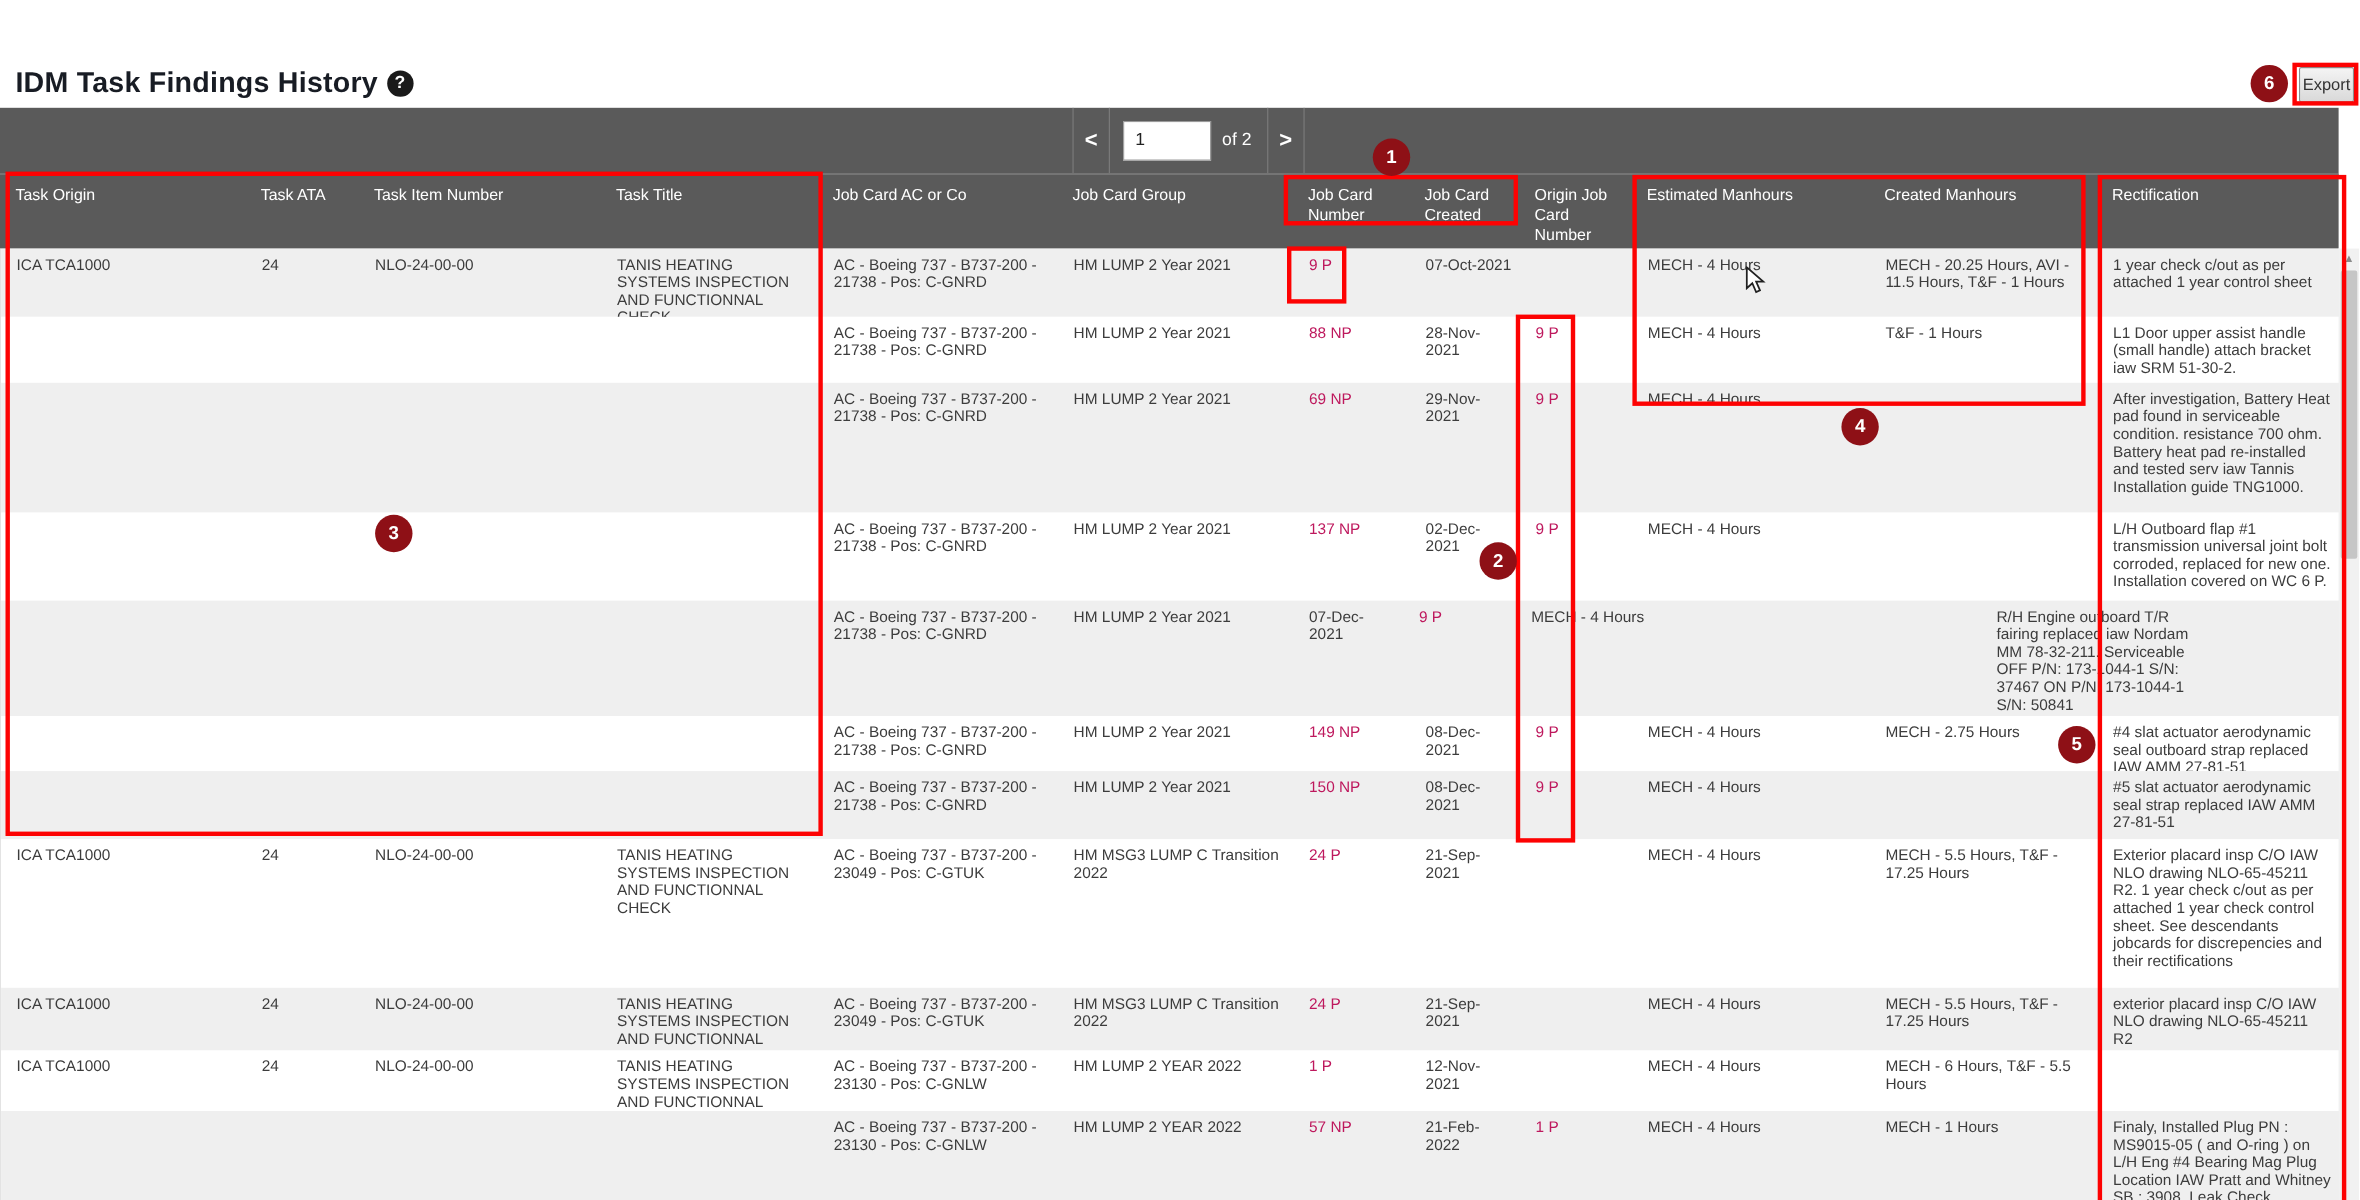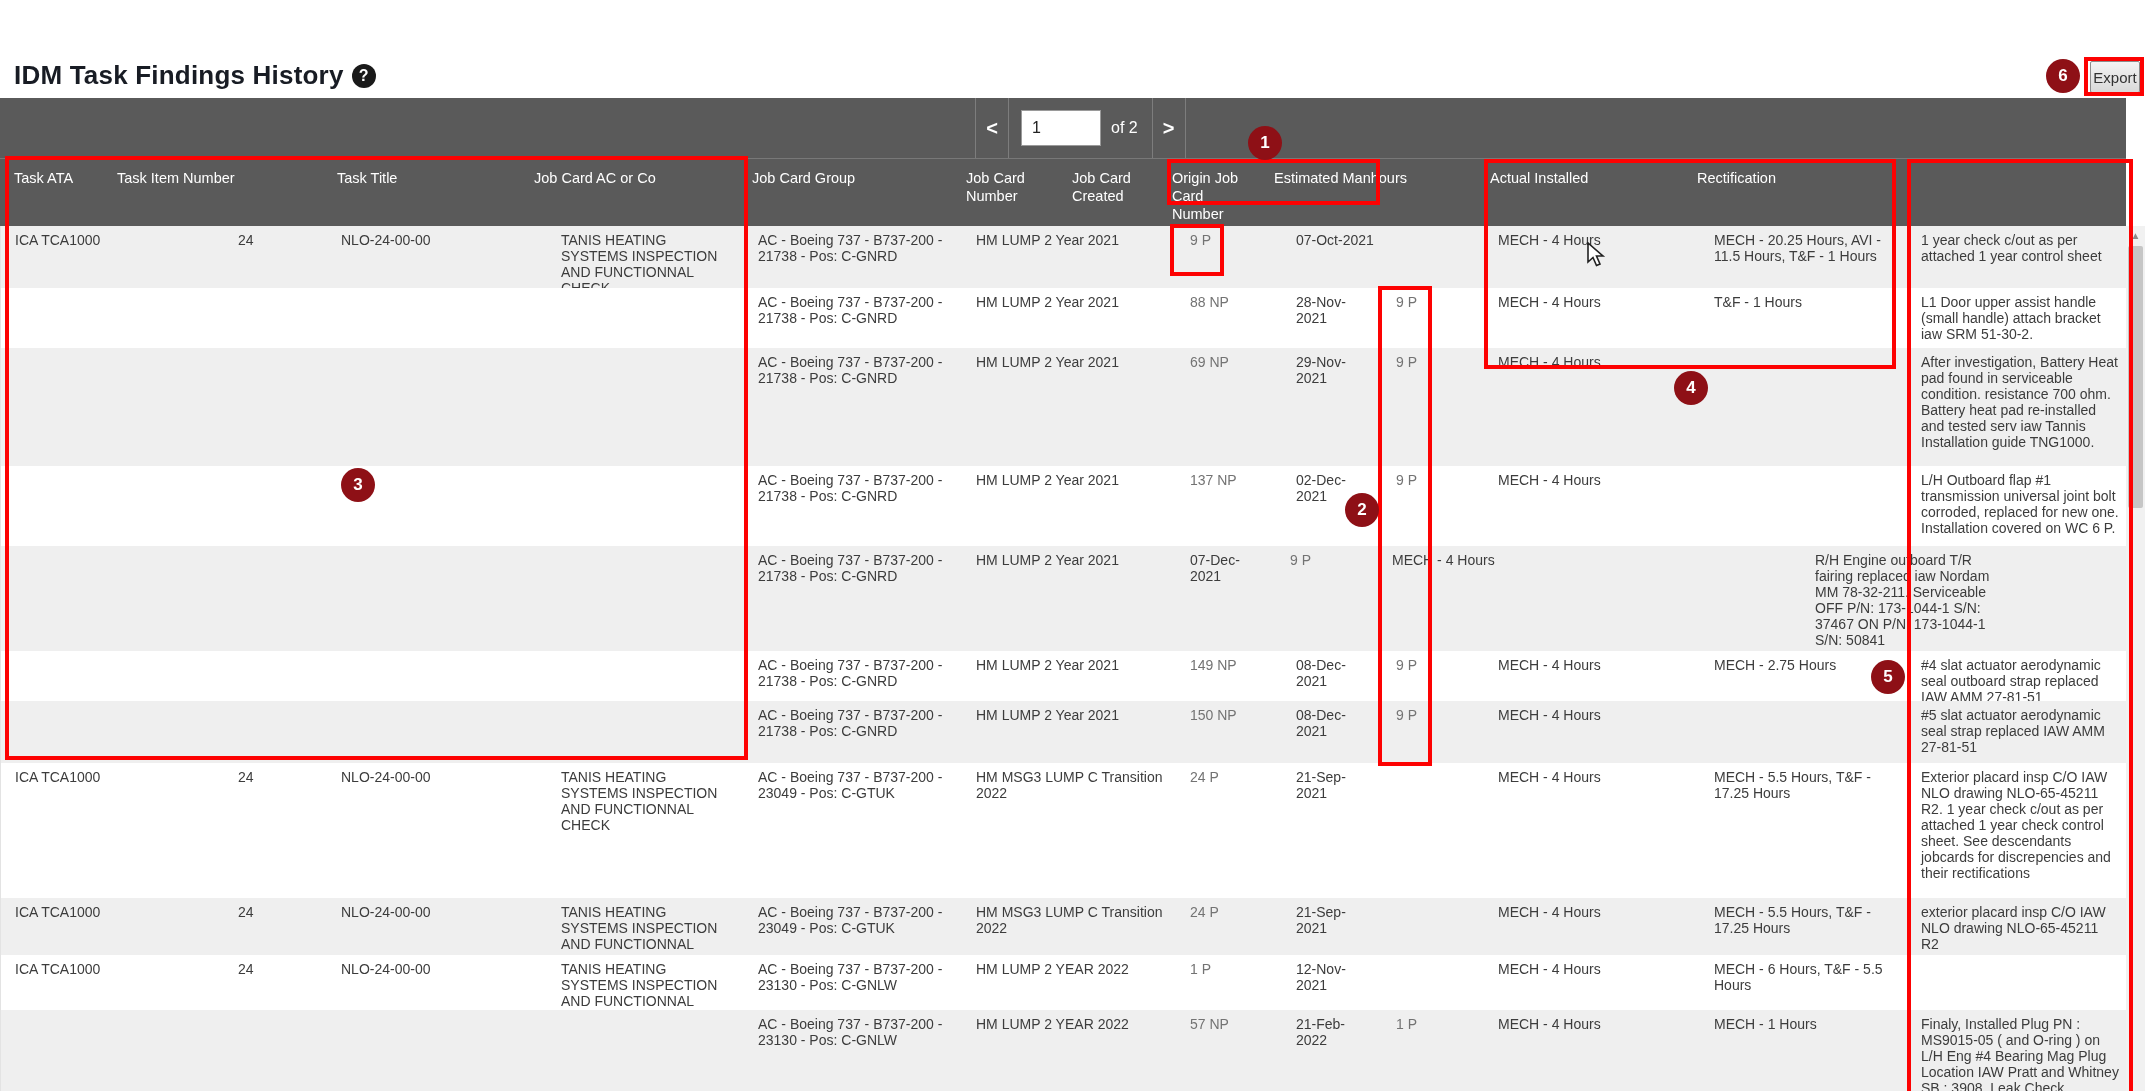--- a/index.html
+++ b/index.html
@@ -31,21 +31,21 @@
   .grid-header { position: absolute; left: 0; top: 110px; width: 2126px; height: 68px;
                  background: #5a5a5a; border-top: 1px solid #787878; display: flex; }
   .hcell { color: #fff; font-size: 14.5px; padding: 10px 6px 0 14px; line-height: 18px; }
 
   
   .grid-body { position: absolute; left: 0; top: 178px; width: 2126px; border-left: 1px solid #e3e3e3; }
   .trow { display: flex; width: 2126px; background: #fff; }
   .trow.odd { background: #efefef; }
   .tcell { font-size: 14px; line-height: 16px; color: #3c3c3c; padding: 6px 8px 0 14px;
            overflow: hidden; }
-  .tcell a { color: #737373; text-decoration: none; cursor: pointer; }
+  .tcell a { color: #be185d; text-decoration: none; cursor: pointer; }
 
   
   .vscroll { position: absolute; left: 2126px; top: 178px; width: 19px; height: 907px; background: #f1f1f1; }
   .vthumb { position: absolute; left: 2px; top: 18px; width: 15px; height: 265px; background: #c6c6c6; border-radius: 2px; }
   .scroll-arrow { position: absolute; left: 0; width: 19px; height: 18px; color: #8b8b8b; font-size: 10px;
                   display:flex; align-items:center; justify-content:center; }
   .hscroll { position: absolute; left: 0; top: 1085px; width: 2145px; height: 6px; background: #e2e2e2; }
 
   
   .ann-box { position: absolute; border: 4px solid #fd0202; pointer-events: none; }
@@ -74,30 +74,31 @@
       <div class="pager-sep"></div>
       <input class="page-input" value="1" style="">
       <div class="of-label">of 2</div>
       <div class="pager-sep"></div>
       <div class="pager-btn">&gt;</div>
       <div class="pager-sep"></div>
     </div>
   </div>
 
   <div class="grid-header" id="grid-header">
+      <div class="hcell" style="width: 223px;">Task Origin</div>
       <div class="hcell" style="width: 103px;">Task ATA</div>
       <div class="hcell" style="width: 220px;">Task Item Number</div>
       <div class="hcell" style="width: 197px;">Task Title</div>
       <div class="hcell" style="width: 218px;">Job Card AC or Co</div>
       <div class="hcell" style="width: 214px;">Job Card Group</div>
       <div class="hcell" style="width: 106px;">Job Card Number</div>
       <div class="hcell" style="width: 100px;">Job Card Created</div>
       <div class="hcell" style="width: 102px;">Origin Job Card Number</div>
       <div class="hcell" style="width: 216px;">Estimated Manhours</div>
-      <div class="hcell" style="width: 207px;">Actual Installed</div>
+      <div class="hcell" style="width: 207px;">Created Manhours</div>
       <div class="hcell" style="width: 220px;">Rectification</div>
     </div>
 
   <div class="grid-body" id="grid-body">
       <div class="trow odd" style="height: 62px;">
         <div class="tcell" style="width: 223px;">ICA TCA1000</div>
         <div class="tcell" style="width: 103px;">24</div>
         <div class="tcell" style="width: 220px;">NLO-24-00-00</div>
         <div class="tcell" style="width: 197px;">TANIS HEATING SYSTEMS INSPECTION AND FUNCTIONNAL CHECK</div>
         <div class="tcell" style="width: 218px;">AC - Boeing 737 - B737-200 - 21738 - Pos: C-GNRD</div>

